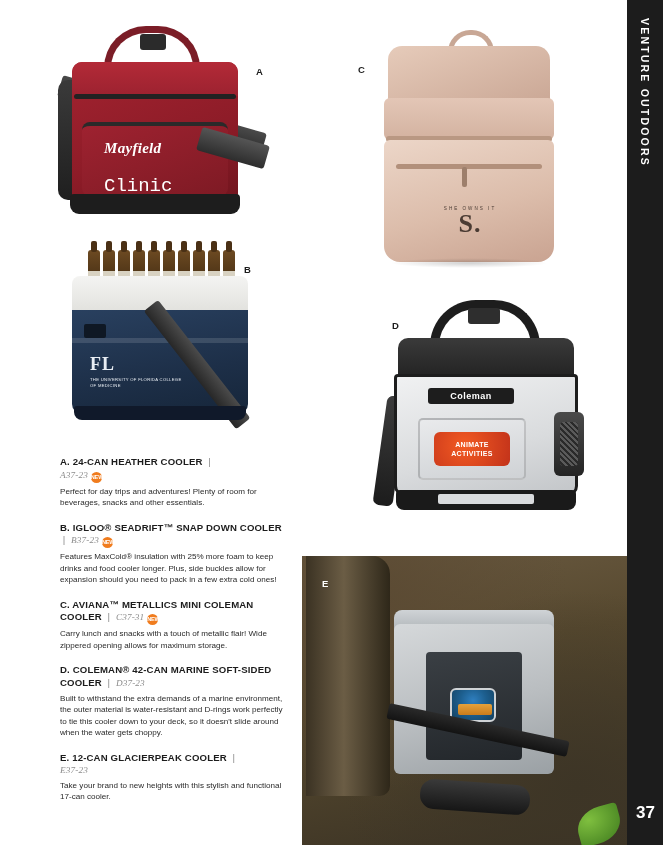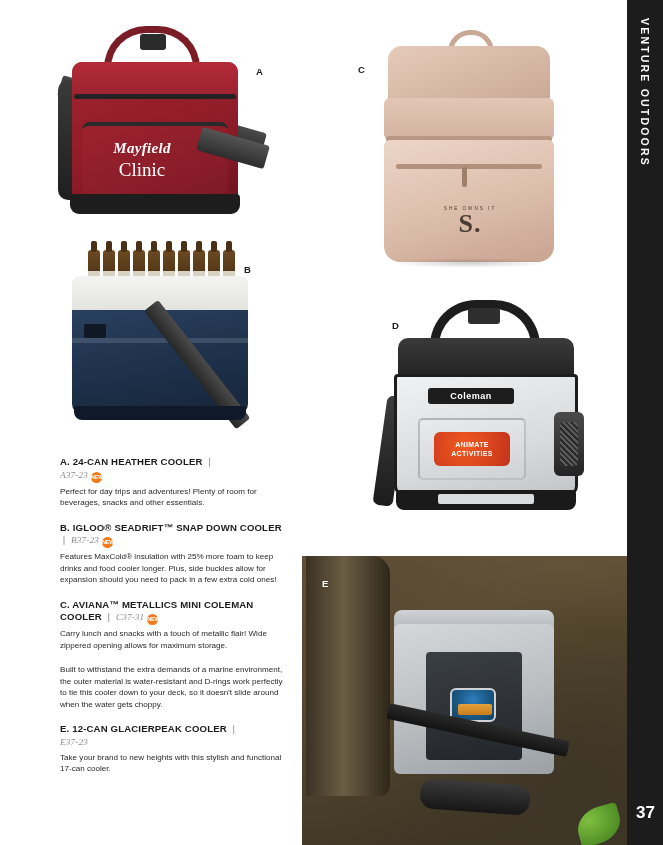--- a/index.html
+++ b/index.html
@@ -107,25 +107,25 @@
   .a-side {
     position:absolute; left: 10px; top: 62px; width: 28px; height: 120px;
     background: linear-gradient(180deg,#3a3a3a,#1f1f1f);
     border-radius: 10px 2px 6px 10px;
   }
   .a-base {
     position:absolute; left: 22px; top: 176px; width: 170px; height: 20px;
     background: #1d1d1d; border-radius: 4px 4px 9px 9px;
   }
   .a-logo {
-    position:absolute; left: 35px; top: 122px; width: 118px;
-    text-align: center; color: #fff;
+    position:absolute; left: 56px; top: 122px; width: 118px;
+    color: #fff;
   }
   .a-logo .l1 { font-family: "Liberation Serif", serif; font-style: italic; font-weight: bold; font-size: 15px; letter-spacing:.3px;}
-  .a-logo .l2 { font-family: Liberation Serif, serif; font-size: 19px; margin-top: 2px;}
+  .a-logo .l2 { font-family: Liberation Mono, monospace; font-size: 19px; margin-top: 18px;}
 
   
   #prodB { left: 60px; top: 240px; width: 215px; height: 200px; }
   .b-strap {
     position:absolute; left: 98px; top: 60px; width: 150px; height: 18px;
     background: linear-gradient(180deg,#4b4b4b,#272727);
     transform: rotate(52deg);
     transform-origin: left top;
     border-radius: 3px;
   }
@@ -432,20 +432,24 @@
           <i></i>
         </div>
       <div class="b-bottle" style="left:137px;">
           <i></i>
         </div>
     </div>
     <div class="b-white-top"></div>
     <div class="b-body"></div>
     <div class="b-strap"></div>
     <div class="b-tag"></div>
+    <div class="b-print">
+      <div class="f1">FL</div>
+      <div class="f2">THE UNIVERSITY OF FLORIDA COLLEGE OF MEDICINE</div>
+    </div>
     <div class="b-base"></div>
     <div class="letter" style="left: 184px; top: 24px;">B</div>
   </div>
 
   <div class="img" id="prodC">
     <div class="c-handle"></div>
     <div class="c-top"></div>
     <div class="c-mid"></div>
     <div class="c-zip1"></div>
     <div class="c-body"></div>
@@ -513,20 +517,25 @@
       <div class="entry-title">
         <span>C. AVIANA™ METALLICS MINI COLEMAN COOLER</span>
         <span class="sep">&nbsp;|&nbsp;</span>
         <span class="sku">C37-31</span>
         <span class="newbadge">NEW</span>
       </div>
       <div class="desc">Carry lunch and snacks with a touch of metallic flair! Wide zippered opening allows for maximum storage.</div>
     </div>
 
     <div class="entry">
+      <div class="entry-title">
+        <span>D. COLEMAN® 42-CAN MARINE SOFT-SIDED COOLER</span>
+        <span class="sep">&nbsp;|&nbsp;</span>
+        <span class="sku">D37-23</span>
+      </div>
       <div class="desc">Built to withstand the extra demands of a marine environment, the outer material is water-resistant and D-rings work perfectly to tie this cooler down to your deck, so it doesn't slide around when the water gets choppy.</div>
     </div>
 
     <div class="entry">
       <div class="entry-title">
         <span>E. 12-CAN GLACIERPEAK COOLER</span>
         <span class="sep">&nbsp;|</span><br>
         <span class="sku">E37-23</span>
       </div>
       <div class="desc">Take your brand to new heights with this stylish and functional 17-can cooler.</div>

